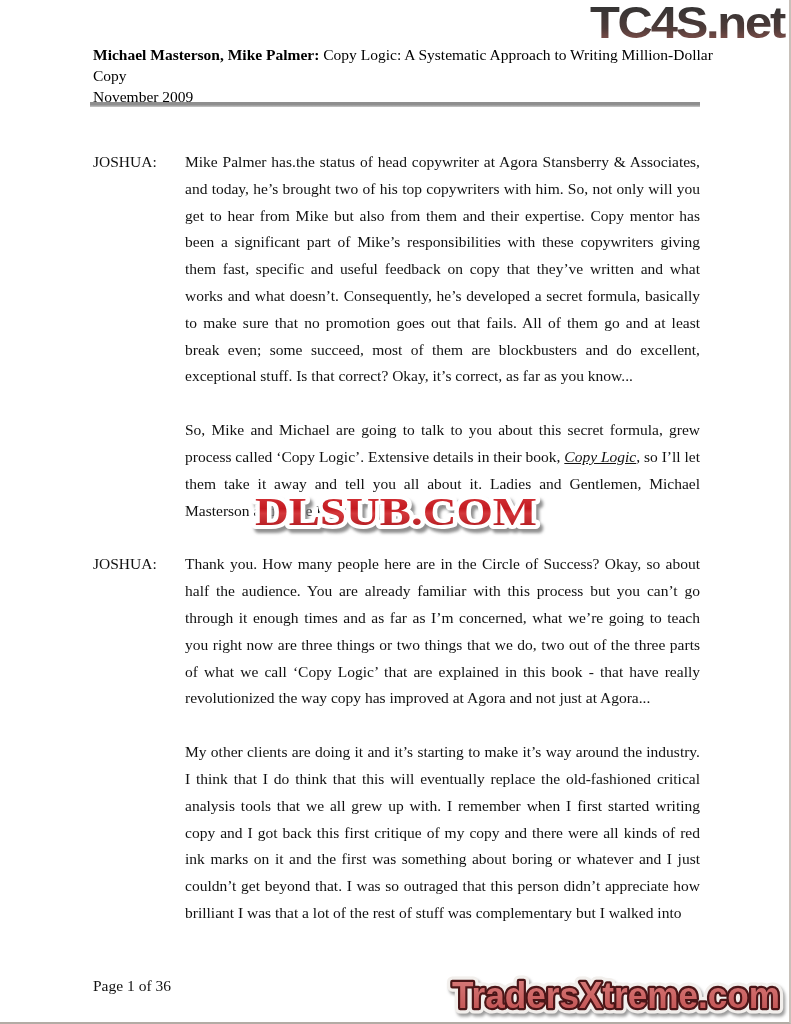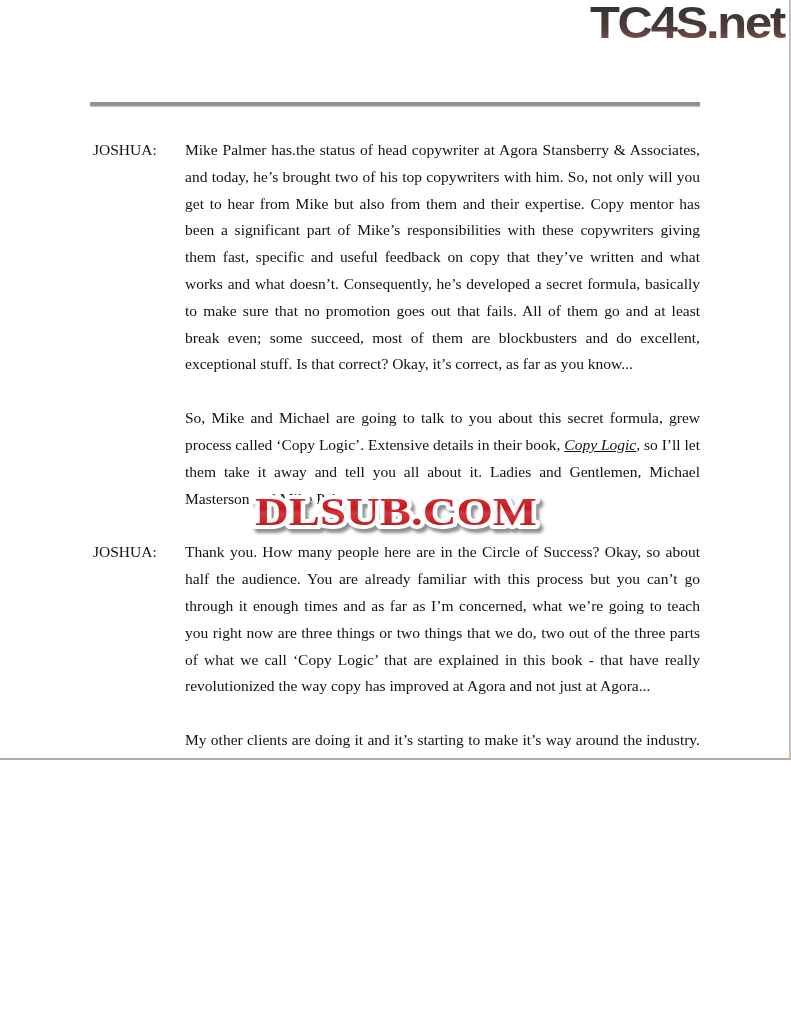--- a/index.html
+++ b/index.html
@@ -1,19 +1,19 @@
 <!DOCTYPE html>
 <html><head>
 <meta charset="utf-8">
 <style>
   html,body { margin:0; padding:0; background:#ffffff; }
   .sheet {
     position: relative;
     width: 791px;
-    height: 760px;
+    height: 1024px;
     background: #ffffff;
     overflow: hidden;
     box-sizing: border-box;
     border-right: 2px solid #c8c1ba;
     border-bottom: 2px solid #b3aca5;
     font-family: "Liberation Serif", serif;
     color: #111;
   }
 
   
@@ -39,21 +39,21 @@
   }
 
   
   .transcript {
     position: absolute;
     left: 93px; top: 137px;
     width: 607px;
     font-size: 15.5px;
     line-height: 26.8px;
   }
-  .t-row { display: flex; margin: 0 0 27px 0; }
+  .t-row { display: flex; margin: 12px 0 27px 0; }
   .t-label { flex: 0 0 92px; width: 92px; }
   .t-body { flex: 1 1 auto; text-align: justify; }
   .t-body i { font-style: italic; text-decoration: underline; }
 
   
   .page-footer {
     position: absolute;
     left: 93px; top: 957px;
     font-size: 15.5px;
     margin-top: 20px;
@@ -80,20 +80,24 @@
     <defs>
       <linearGradient id="tc4sGrad" x1="0" y1="0" x2="0" y2="1">
         <stop offset="0.15" stop-color="#343434"></stop>
         <stop offset="0.62" stop-color="#4d3b39"></stop>
         <stop offset="1" stop-color="#9d5a54"></stop>
       </linearGradient>
     </defs>
     <text x="100" y="37" text-anchor="middle" font-family="Liberation Sans, sans-serif" font-weight="bold" font-size="44" letter-spacing="-2" textLength="194" lengthAdjust="spacingAndGlyphs" fill="url(#tc4sGrad)">TC4S.net</text>
   </svg>
 
+  <div class="doc-header">
+    <div><b>Michael Masterson, Mike Palmer:</b><span> Copy Logic: A Systematic Approach to Writing Million-Dollar Copy</span></div>
+    <div>November 2009</div>
+  </div>
 
   <div class="rule"></div>
 
   <div class="transcript">
       <div class="t-row">
         <div class="t-label">JOSHUA:</div>
         <div class="t-body"><span>Mike Palmer has.the status of head copywriter at Agora Stansberry &amp; Associates, and today, he’s brought two of his top copywriters with him. So, not only will you get to hear from Mike but also from them and their expertise. Copy mentor has been a significant part of Mike’s responsibilities with these copywriters giving them fast, specific and useful feedback on copy that they’ve written and what works and what doesn’t. Consequently, he’s developed a secret formula, basically to make sure that no promotion goes out that fails. All of them go and at least break even; some succeed, most of them are blockbusters and do excellent, exceptional stuff. Is that correct? Okay, it’s correct, as far as you know...</span></div>
       </div>
       <div class="t-row">
         <div class="t-label"></div>

